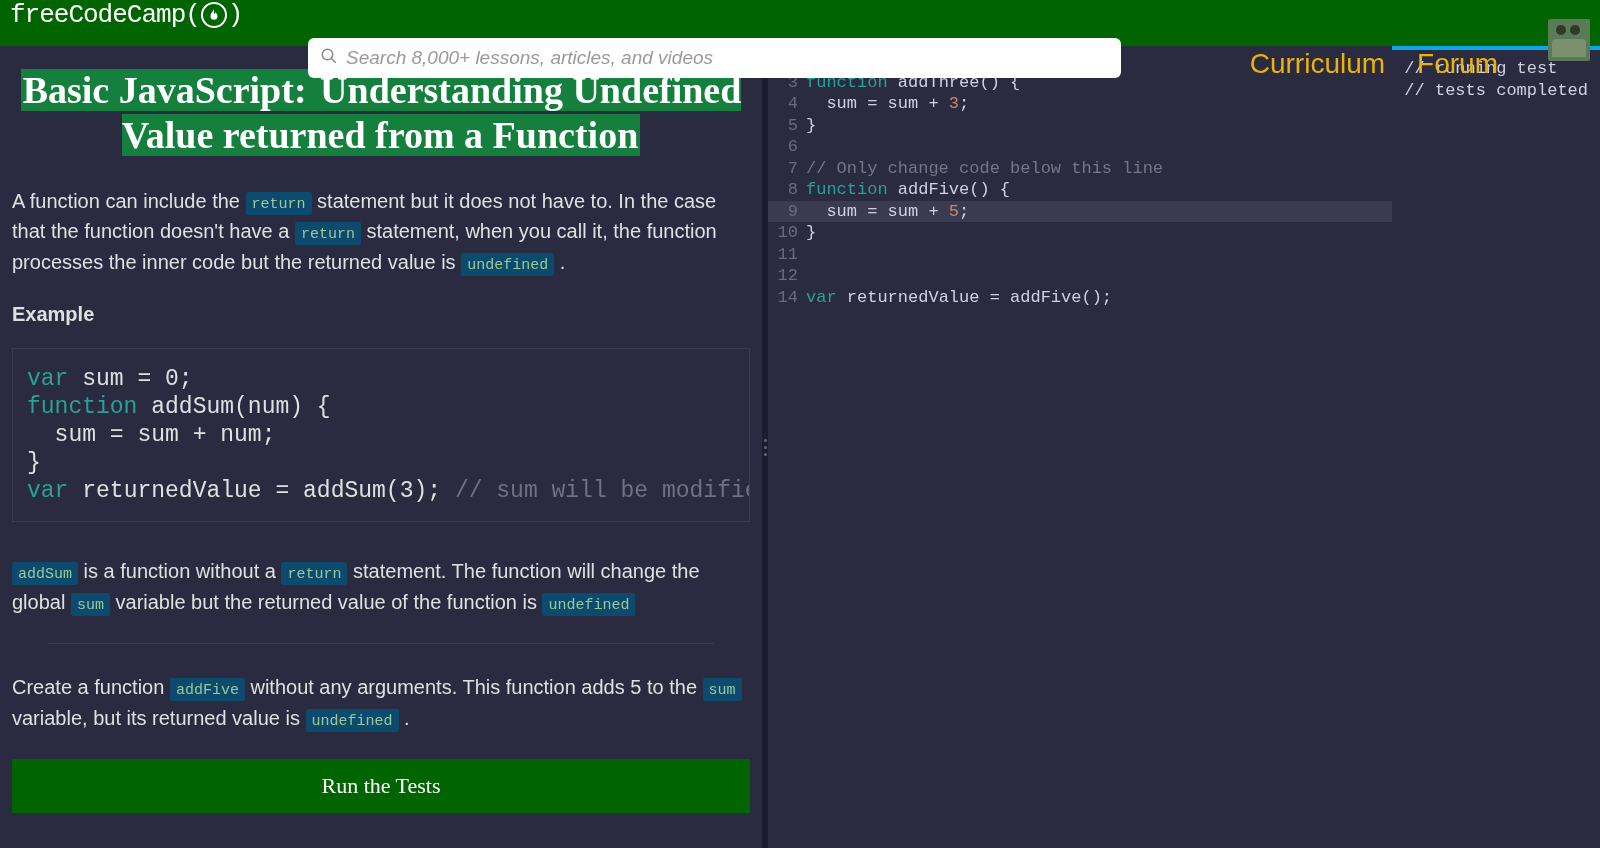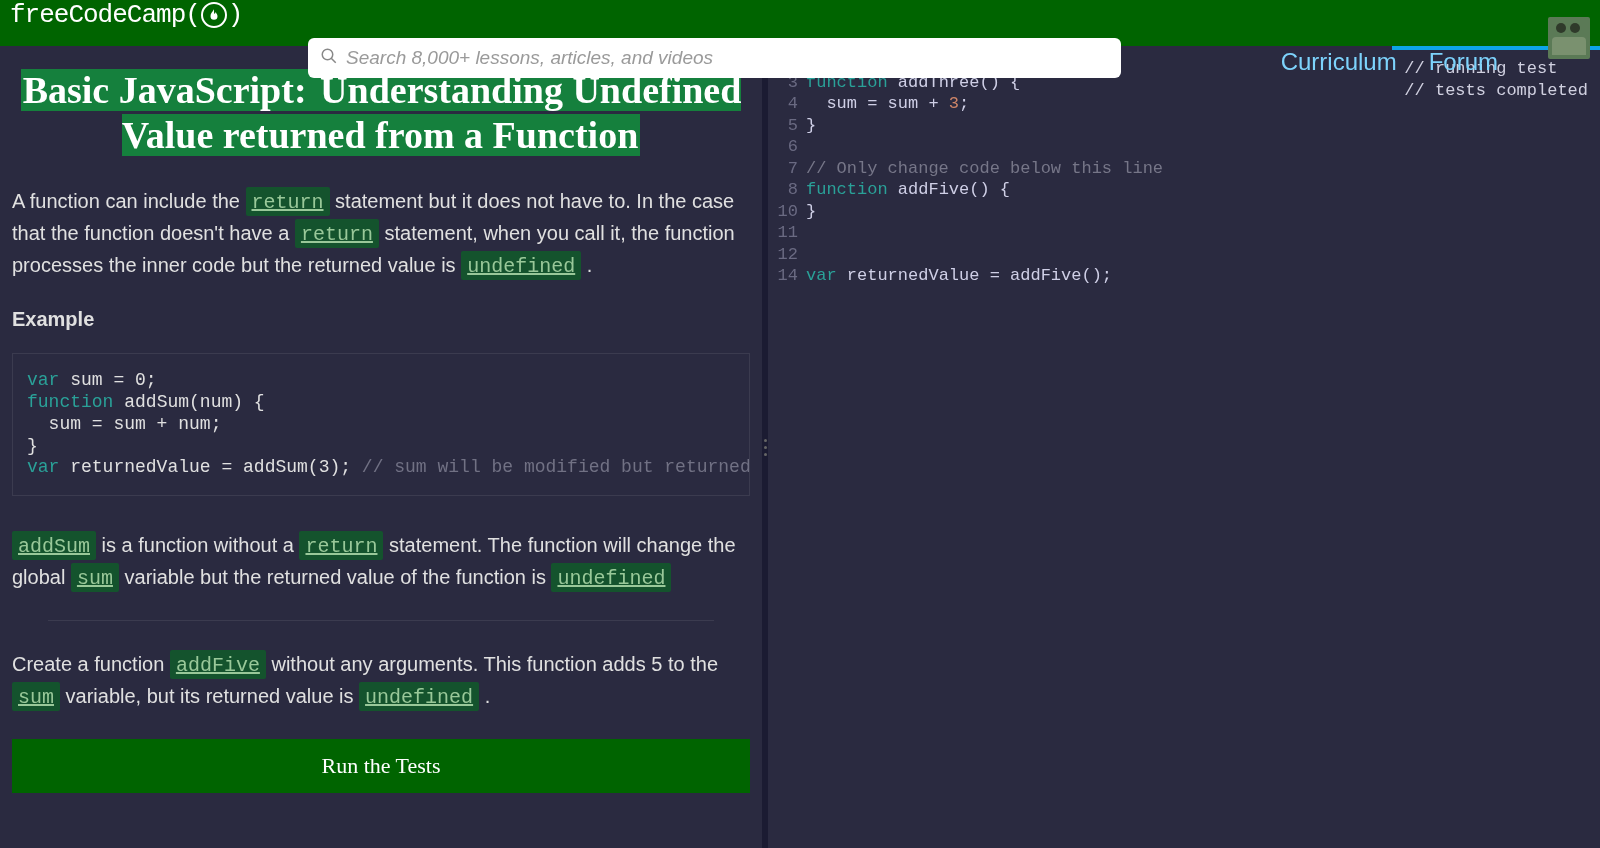--- a/index.html
+++ b/index.html
@@ -7,38 +7,38 @@
   
   .header { position:relative; height:46px; background:#006400; display:flex; align-items:flex-start; padding:0 10px; color:#fff; }
   .logo { font-family:"Courier New",monospace; font-weight:400; font-size:26px; letter-spacing:-1px; display:flex; align-items:center; }
   .logo .flame { width:26px; height:26px; border:2px solid #fff; border-radius:50%; display:inline-flex; align-items:center; justify-content:center; margin:0 1px; }
   .logo .flame svg { width:14px; height:14px; }
   .search-wrap { position:absolute; left:308px; top:2px; width:813px; height:40px;margin-top:36px; }
   .search-wrap input { width:100%; height:100%; border-radius:6px; border:none; padding:0 12px 0 38px; font-size:19px; color:#444; background:#fff; }
   .search-wrap input::placeholder { color:#9a9a9a; font-style:italic; }
   .search-wrap .sicon { position:absolute; left:12px; top:50%; transform:translateY(-50%); }
   .nav { margin-left:auto; display:flex; align-items:center; gap:32px; }
-  .nav a { color:#7dd3fc; text-decoration:none; font-size:24px; font-weight:400;margin-top:48px; }
+  .nav a { color:#eab308; text-decoration:none; font-size:28px; font-weight:400;margin-top:48px; }
   .avatar { width:42px; height:42px; background:#5b7a56; border-radius:2px; margin-left:18px; overflow:hidden; position:relative; }
   .avatar::before { content:""; position:absolute; left:8px; top:6px; width:10px; height:10px; background:#2f3a2a; border-radius:50%; box-shadow:14px 0 0 #2f3a2a; }
   .avatar::after  { content:""; position:absolute; left:4px; bottom:4px; width:34px; height:18px; background:#7a916f; border-radius:4px 4px 0 0; }
   
   .main { display:flex; height:calc(848px - 46px); }
   .left  { width:762px; height:100%; overflow:auto; padding:14px 12px 0 12px; background:#2a2a40; }
   .splitter { width:6px; background:#1b1b32; height:100%; display:flex; flex-direction:column; }
   .splitter .dots { margin:auto; display:flex; flex-direction:column; gap:4px; }
   .splitter .dots span { width:3px; height:3px; background:#666; border-radius:50%; }
   .right { flex:1; height:100%; display:flex; flex-direction:row; background:#2a2a40; }
   
   h1 { font-family:"Times New Roman",serif; font-weight:700; font-size:38px; line-height:1.18; text-align:center; margin:8px 0 28px 0; }
   h1 .sel { background:#15803d; color:#fff; padding:0 2px; }
   .para { font-size:20px; line-height:1.5; margin:0 0 26px 0; }
   .hdr { font-weight:700; font-size:20px; margin:6px 0 22px; }
-  code.inline { background:#14532d; color:#99c899; font-family:"Courier New",monospace; font-size:20px; padding:4px 6px 2px; border-radius:2px;text-decoration:underline; }
-  pre.block { border:1px solid #3b3b4f; background:#2a2a40; padding:16px 14px; margin:0 0 34px 0; overflow:auto; font-family:"Courier New",monospace; font-size:18px; line-height:1.22; }
+  code.inline { background:#0c4a6e; color:#99c899; font-family:"Courier New",monospace; font-size:15px; padding:4px 6px 2px; border-radius:2px; }
+  pre.block { border:1px solid #3b3b4f; background:#2a2a40; padding:16px 14px; margin:0 0 34px 0; overflow:auto; font-family:"Courier New",monospace; font-size:23px; line-height:1.22; }
   pre.block .kw { color:#2aa198; }
   pre.block .cm { color:#717184; }
   hr.instr { border:none; border-top:1px solid #3b3b4f; margin:0 36px 28px; }
   .run-btn { display:block; width:calc(100% - 0px); background:#006400; color:#ffffff; font-size:22px; font-weight:400; text-align:center; padding:14px 0; cursor:pointer; border:none; font-family:"Times New Roman",serif; }
   
   .editor { flex:1; overflow:auto; font-family:"Courier New",monospace; font-size:17px; line-height:21.5px; padding-top:4px; }
   .gutter { display:inline-block; width:38px; text-align:right; color:#6a6a82; padding-right:8px; user-select:none; }
   .line   { white-space:pre; height:21.5px; }
   .line.current { background:#3a3a50; }
   .kw  { color:#2aa198; }
@@ -126,20 +126,21 @@
 
   <div class="right">
     <div class="editor" id="editor">
         <div class="line"><span class="gutter">1</span><span class="cm">// Example</span></div>
         <div class="line"><span class="gutter">3</span><span class="kw">function</span><span class="fn"> addThree</span><span class="op">() {</span></div>
         <div class="line"><span class="gutter">4</span><span class="fn">  sum </span><span class="op">=</span><span class="fn"> sum </span><span class="op">+</span><span> </span><span class="num">3</span><span class="op">;</span></div>
         <div class="line"><span class="gutter">5</span><span class="op">}</span></div>
         <div class="line"><span class="gutter">6</span><span></span></div>
         <div class="line"><span class="gutter">7</span><span class="cm">// Only change code below this line</span></div>
         <div class="line"><span class="gutter">8</span><span class="kw">function</span><span class="fn"> addFive</span><span class="op">() {</span></div>
+        <div class="line current"><span class="gutter">9</span><span class="fn">  sum </span><span class="op">=</span><span class="fn"> sum </span><span class="op">+</span><span> </span><span class="num">5</span><span class="op">;</span></div>
         <div class="line"><span class="gutter">10</span><span class="op">}</span></div>
         <div class="line"><span class="gutter">11</span><span></span></div>
         <div class="line"><span class="gutter">12</span><span></span></div>
         <div class="line"><span class="gutter">14</span><span class="kw">var</span><span class="fn"> returnedValue </span><span class="op">=</span><span class="fn"> addFive</span><span class="op">();</span></div>
       </div>
     <div class="console" id="console">
         <div>// running test</div>
         <div>// tests completed</div>
       </div>
   </div>

